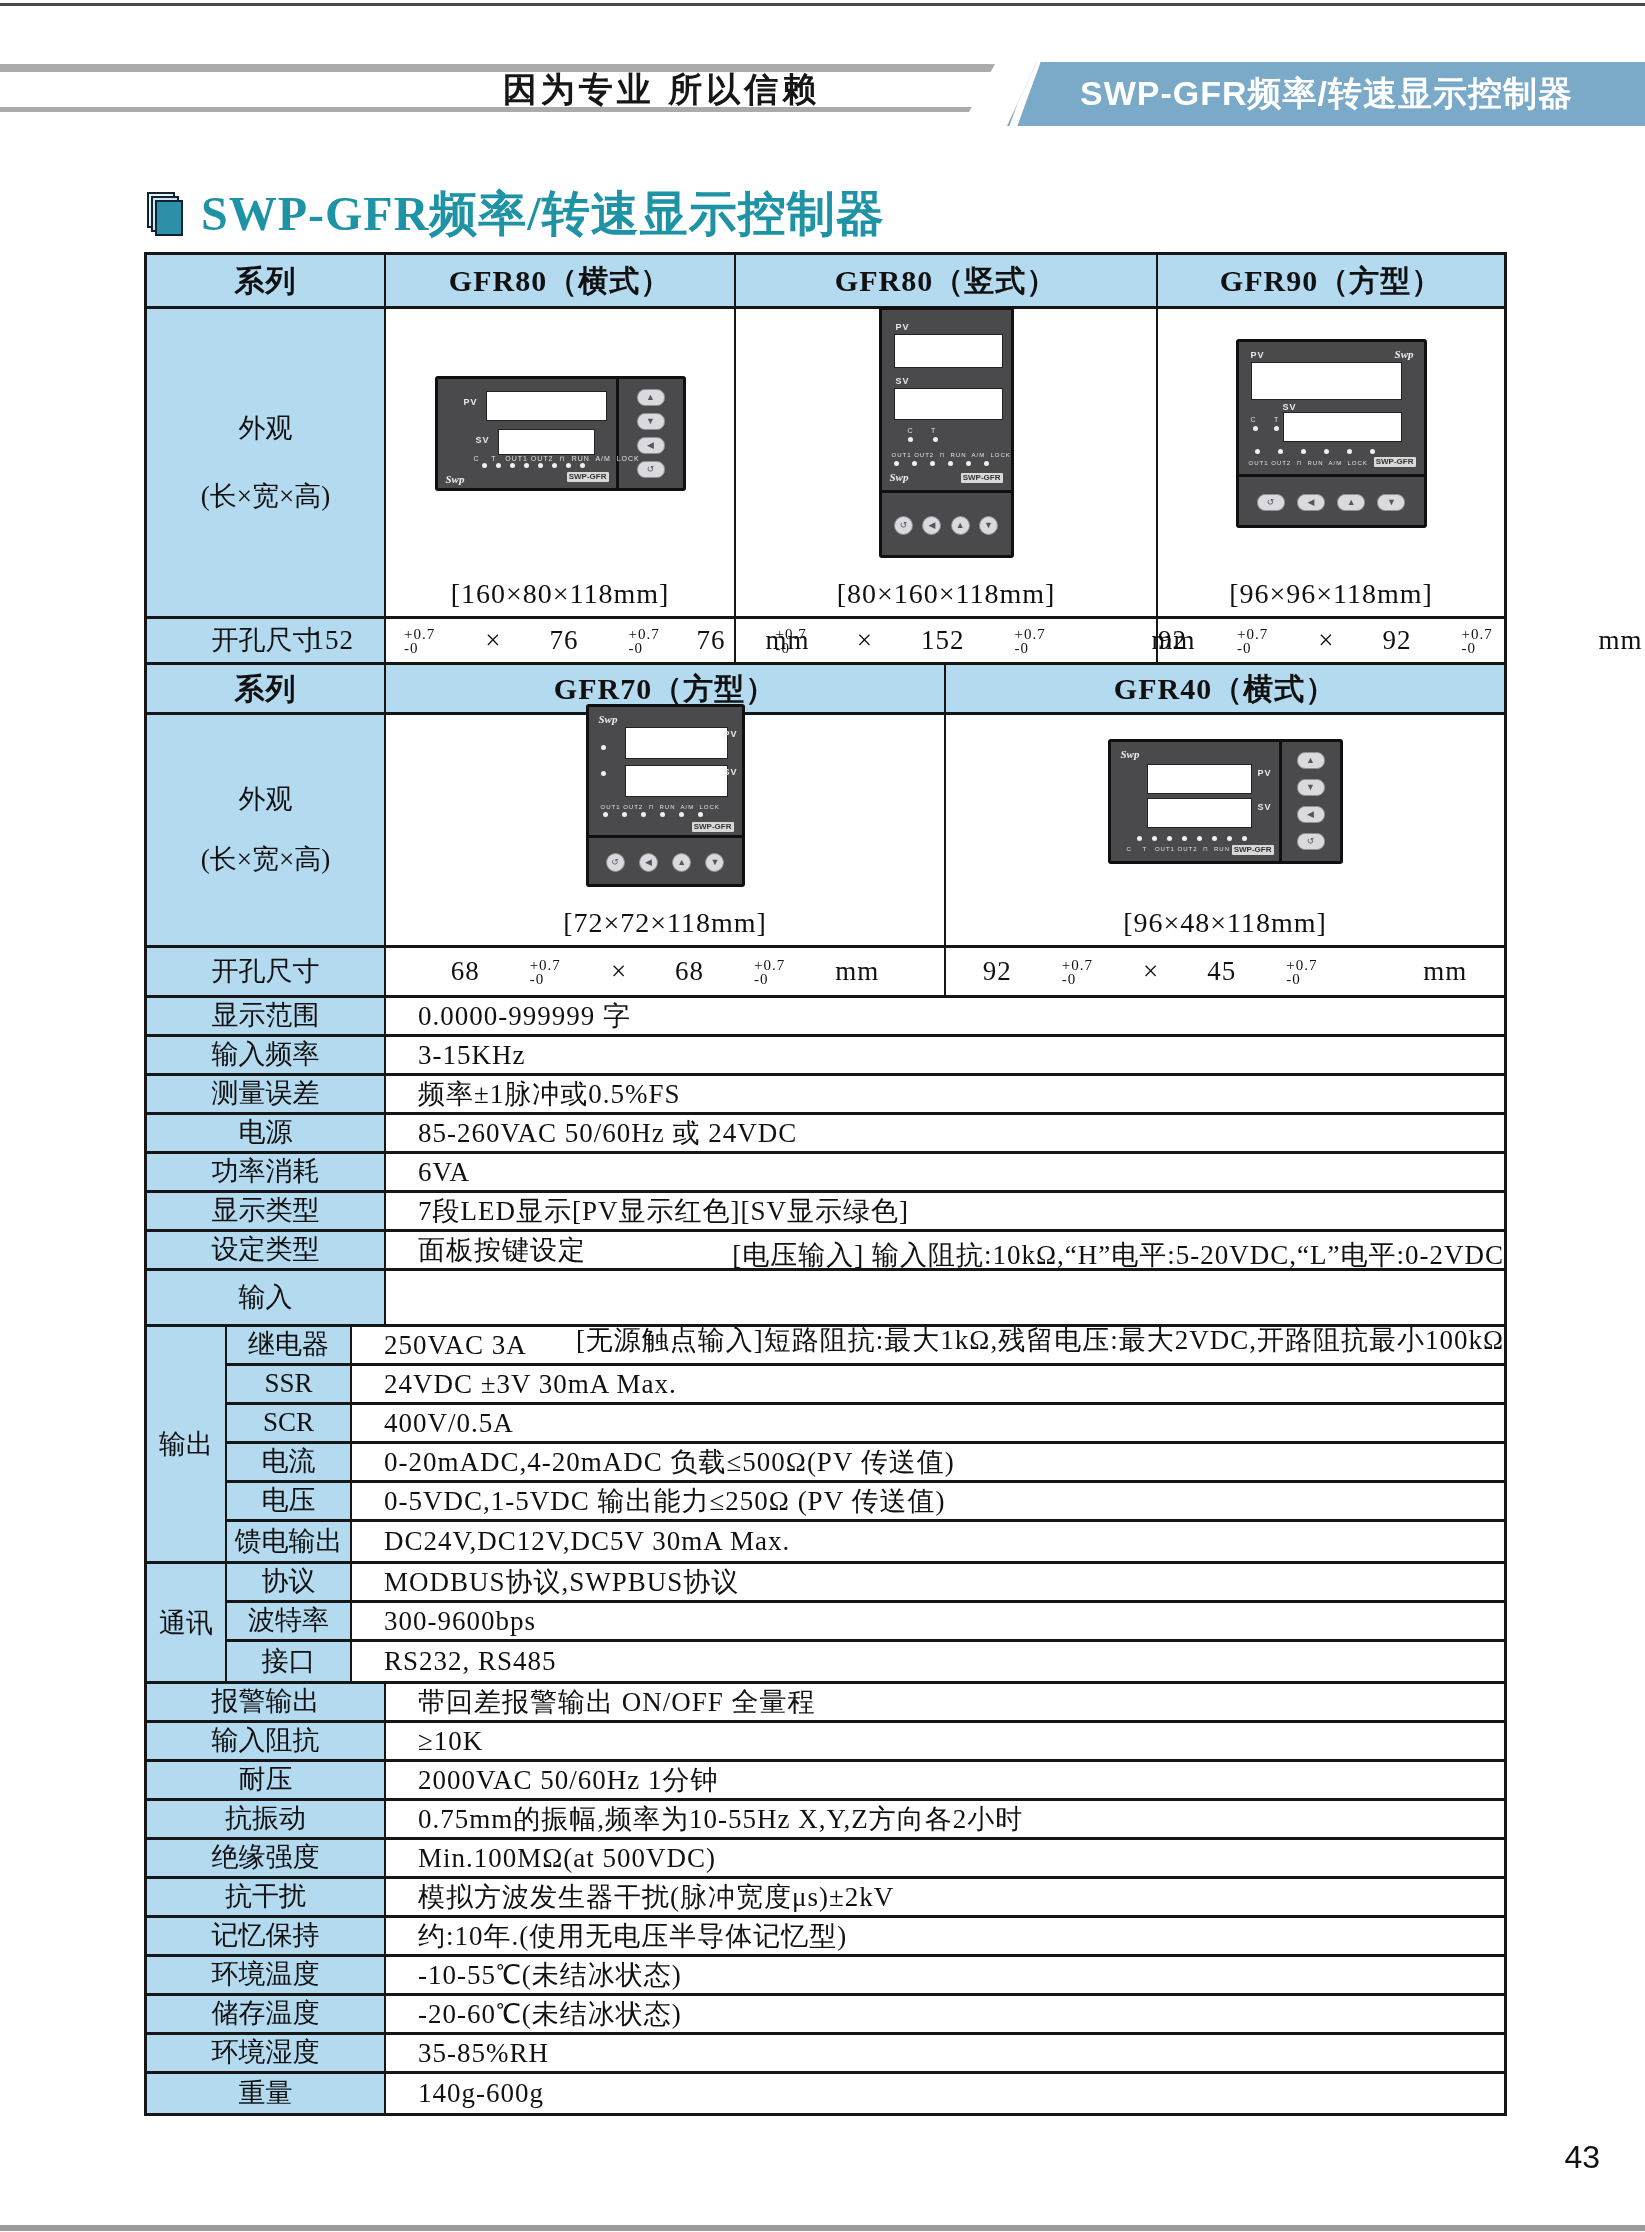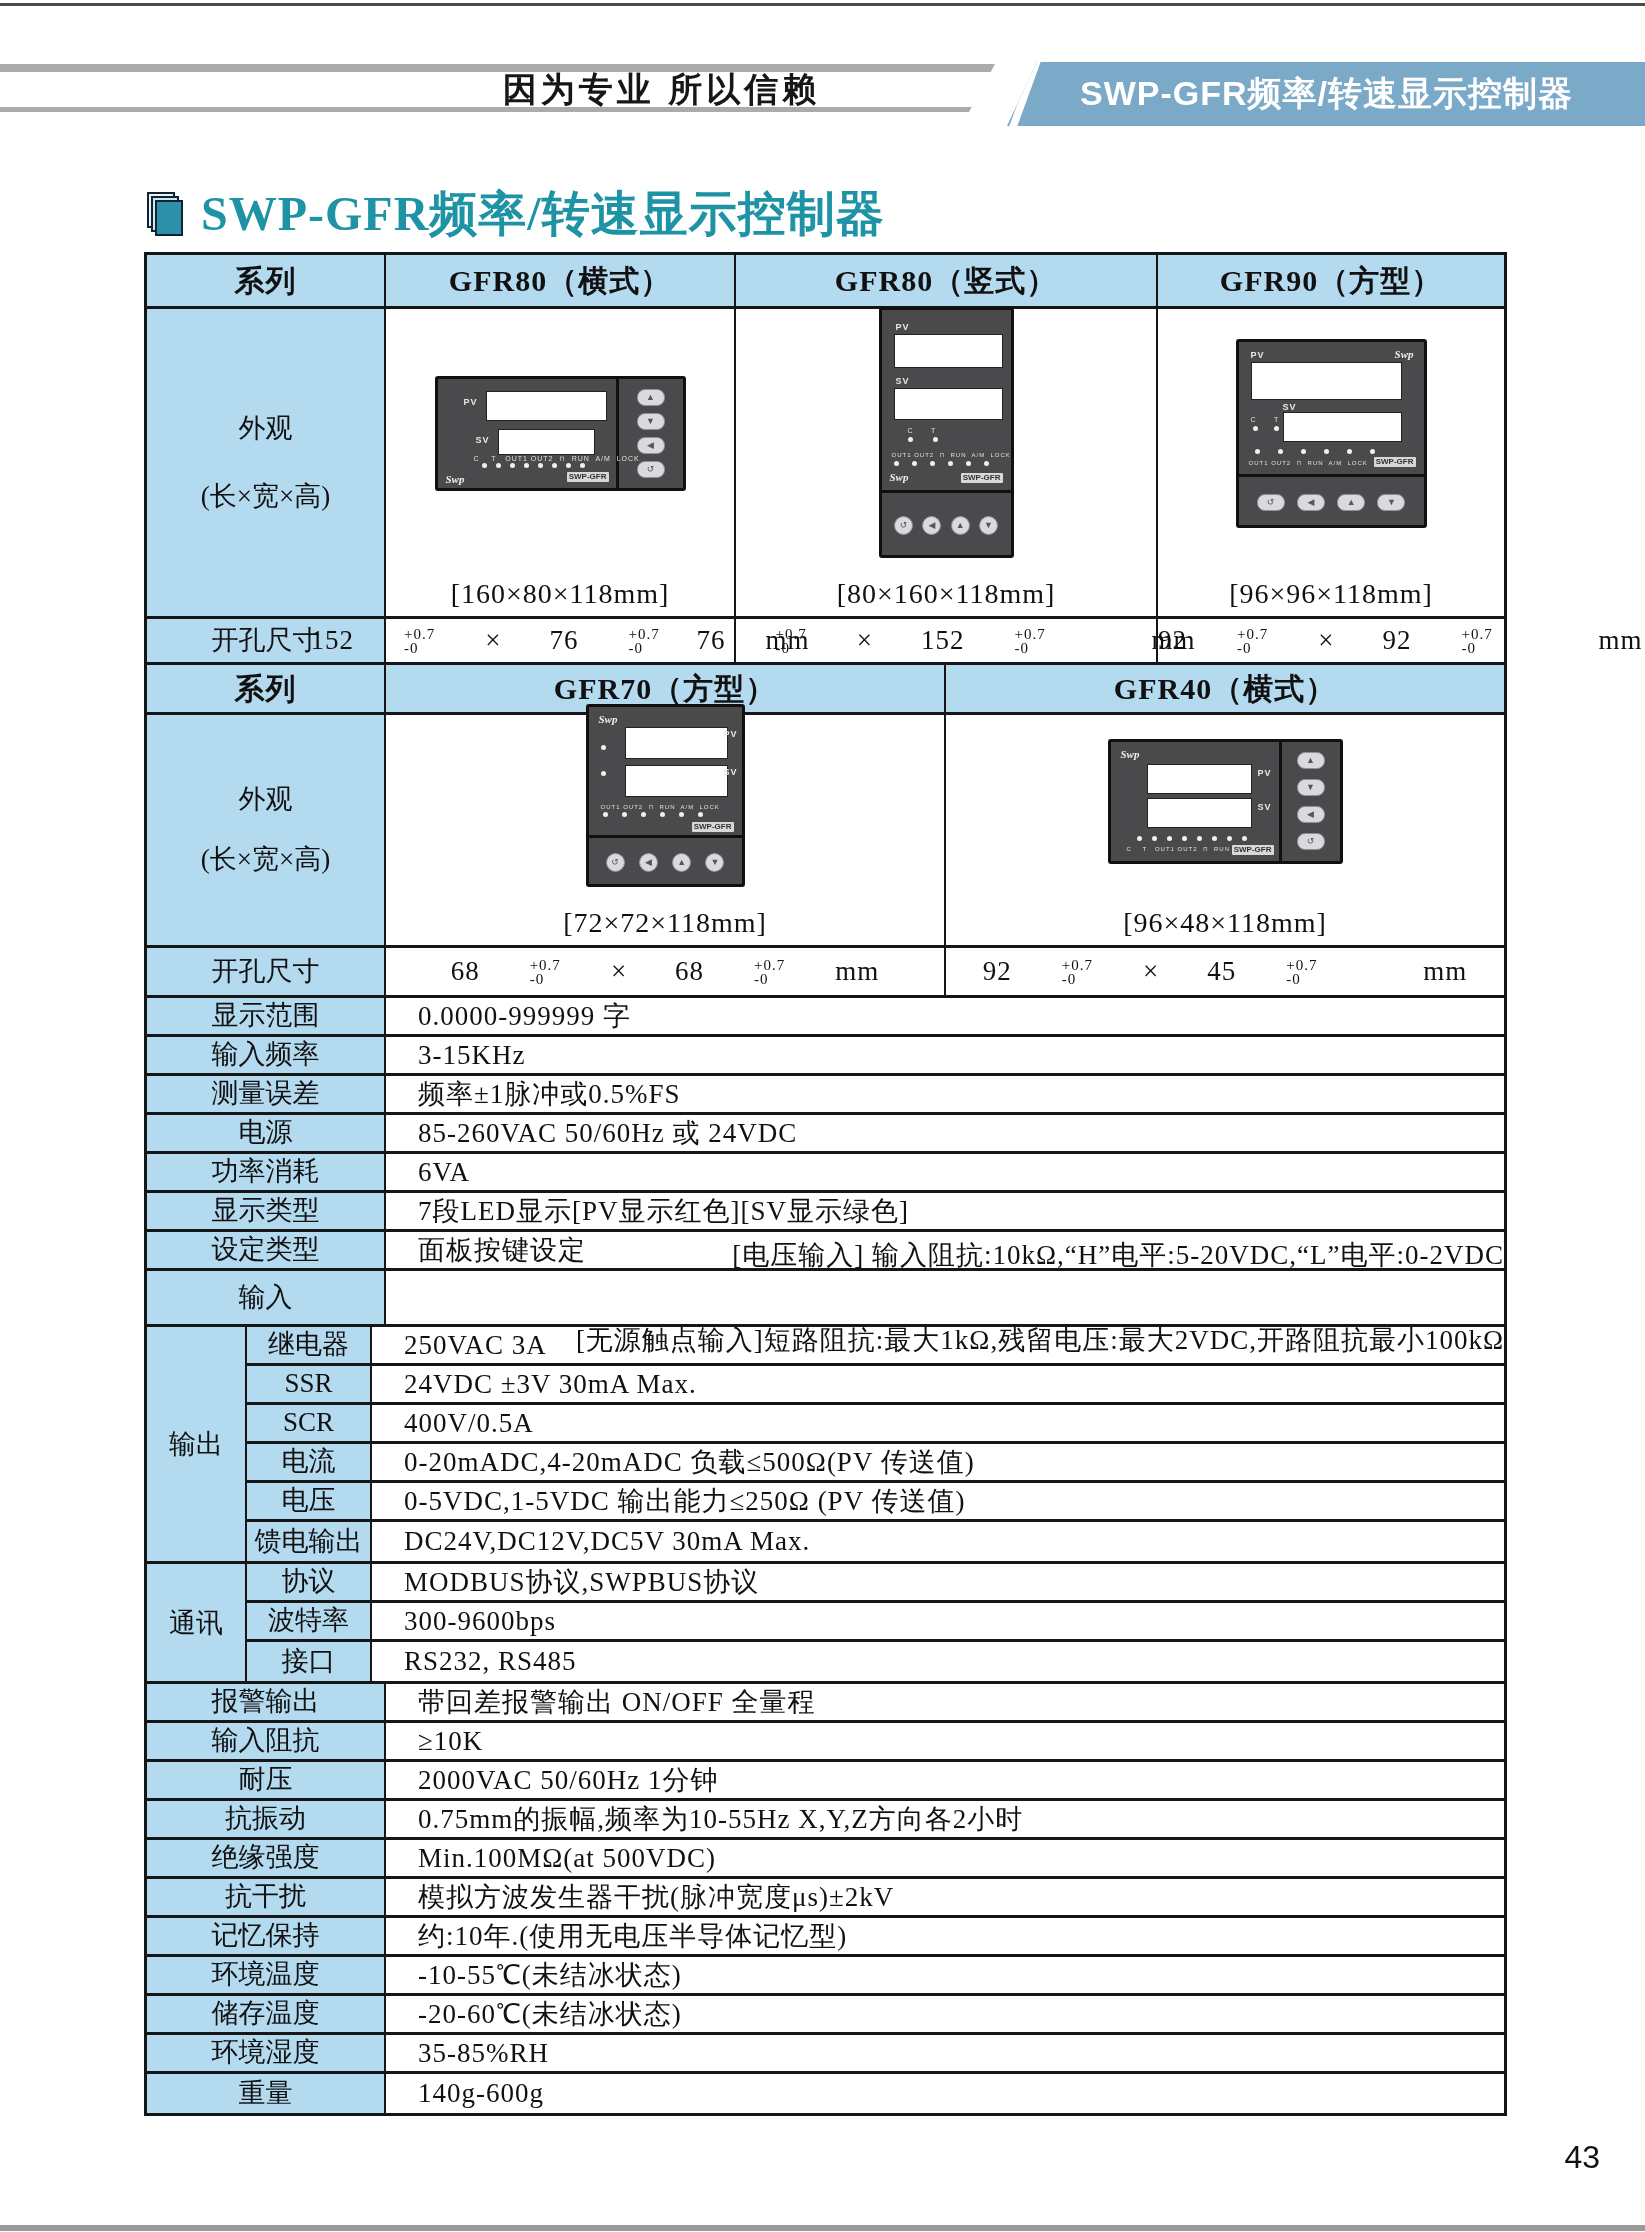--- a/index.html
+++ b/index.html
@@ -57,21 +57,21 @@
   .fill{flex:1;}
   .imgcell{flex-direction:column;justify-content:flex-end;padding-bottom:6px;position:relative;}
   .dim{font-size:28px;letter-spacing:1px;margin-top:20px;}
   .devwrap{flex:1;display:flex;align-items:center;justify-content:center;width:100%;}
   .tol{display:inline-flex;flex-direction:column;font-size:15px;line-height:14px;vertical-align:-4px;margin:0 2px;font-family:"Liberation Serif",serif;}
   .cutv{justify-content:center;padding-left:0;}
   .input-cell{flex-direction:column;align-items:flex-end;justify-content:center;line-height:1.35;}
 
   
   .group-row{display:flex;border-bottom:3px solid #161616;}
-  .glabel{width:100px;flex:none;background:#b4daf0;border-right:2px solid #161616;display:flex;align-items:center;justify-content:center;box-sizing:border-box;}
+  .glabel{width:80px;flex:none;background:#b4daf0;border-right:2px solid #161616;display:flex;align-items:center;justify-content:center;box-sizing:border-box;}
   .gbody{flex:1;display:flex;flex-direction:column;}
   .gbody .row:last-child{border-bottom:none;}
   .sub-lbl{width:125px;flex:none;background:#b4daf0;justify-content:center;}
 
   
   .dev{position:relative;background:#4a4a4c;border:3px solid #101010;box-sizing:border-box;border-radius:3px;}
   .dev .win{position:absolute;background:#ffffff;border:1px solid #222;}
   .dev .tag{position:absolute;color:#f2f2f2;font-family:"Liberation Sans",sans-serif;font-size:8px;font-weight:bold;
             background:#d8d8d8;color:#333;padding:0 2px;border-radius:1px;line-height:10px;}
   .dev .logo{position:absolute;color:#eeeeee;font-style:italic;font-family:"Liberation Serif",serif;font-size:11px;font-weight:bold;}

